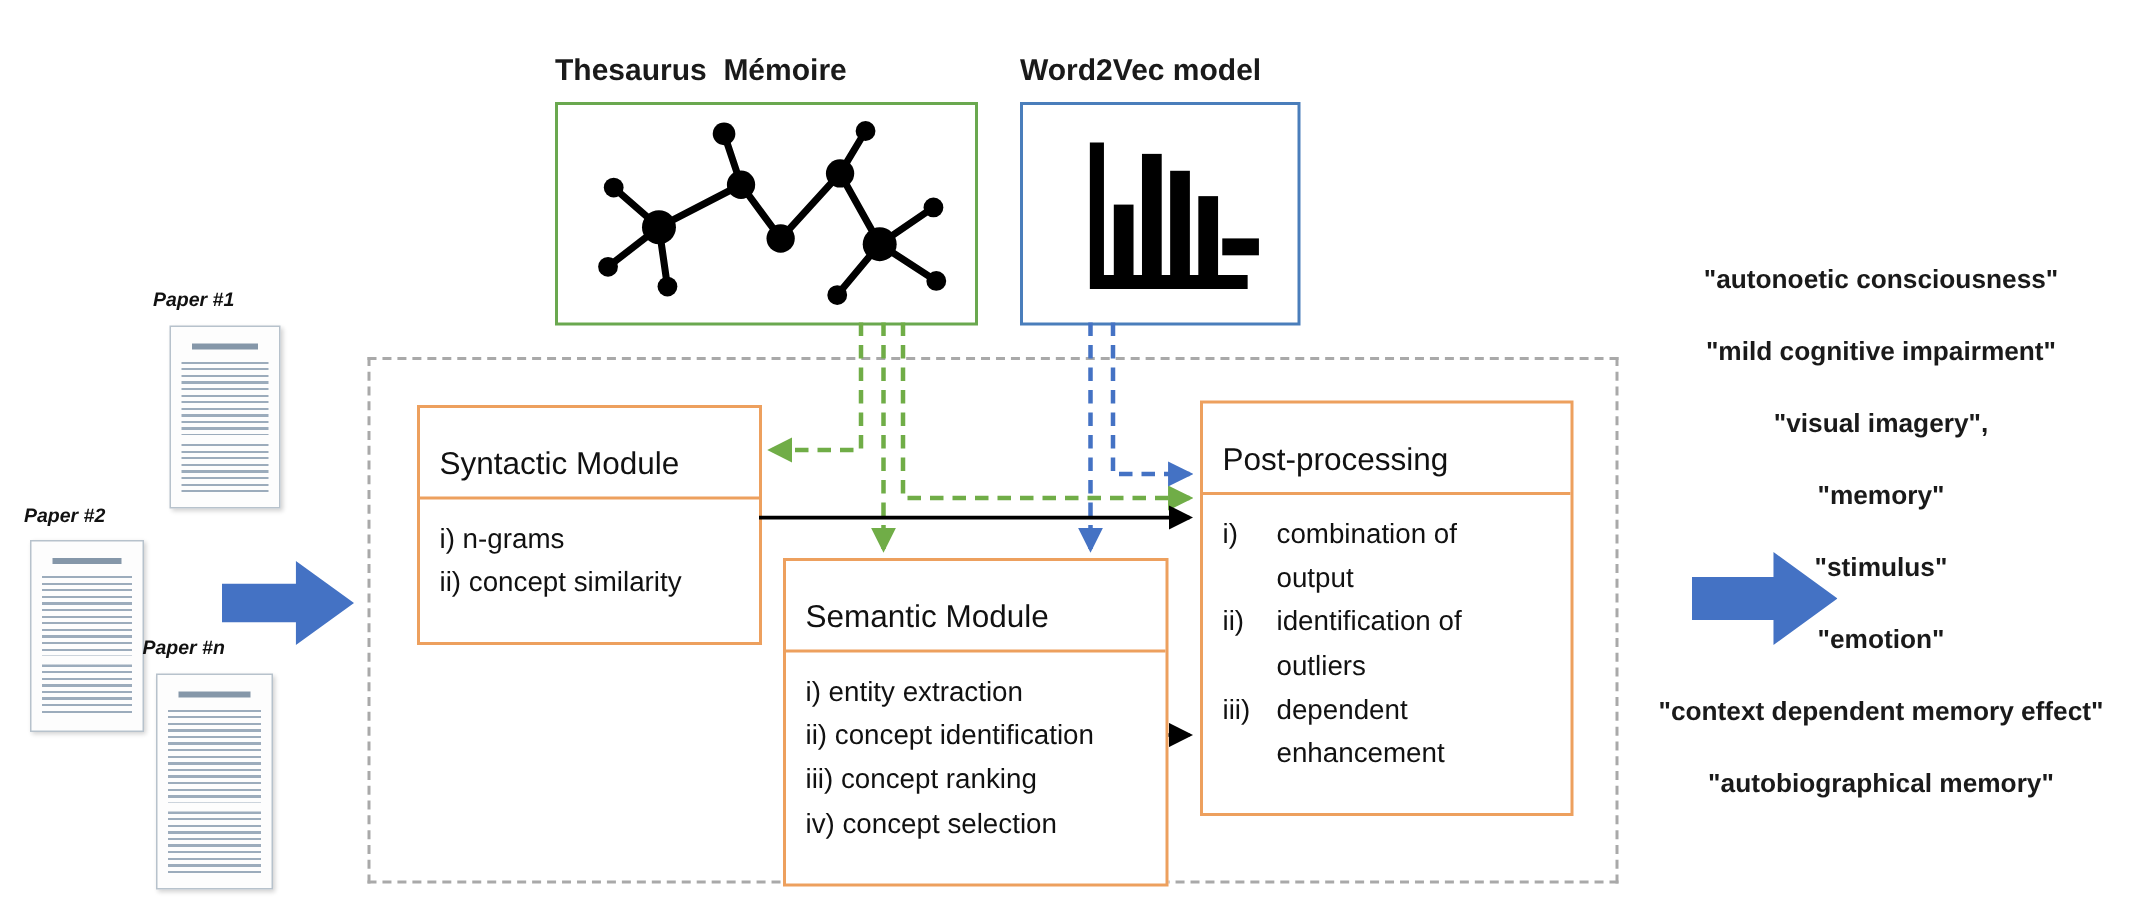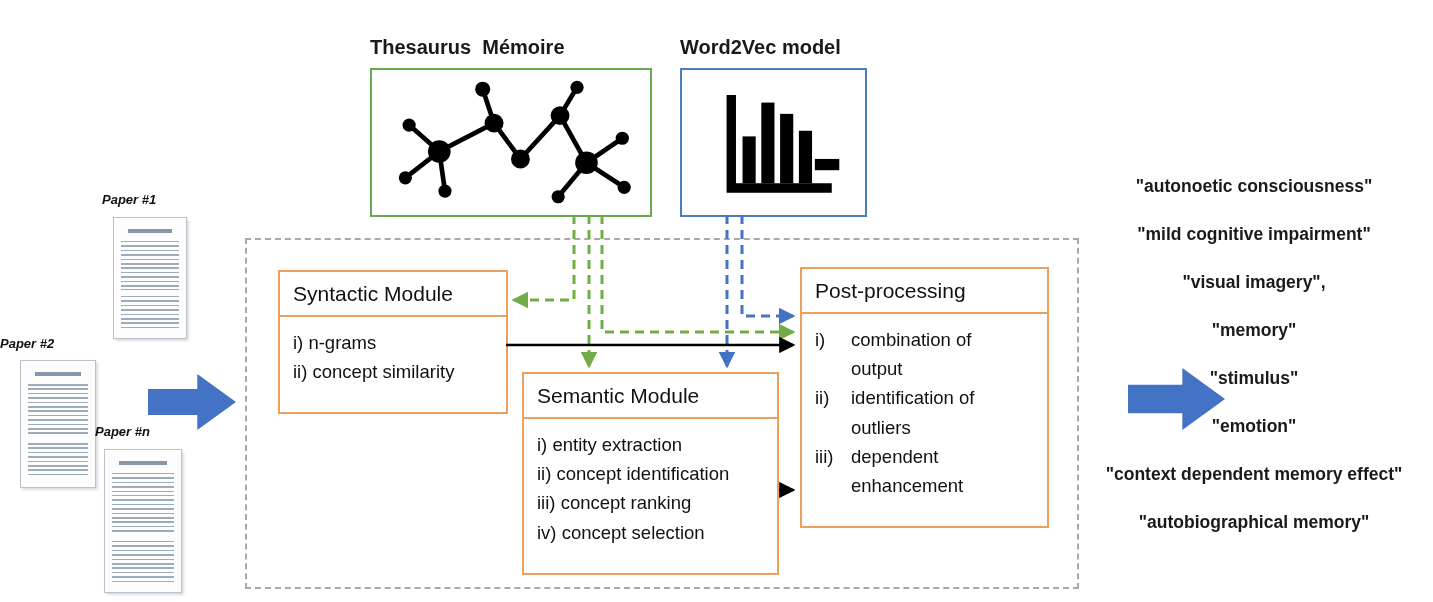--- a/index.html
+++ b/index.html
@@ -10,21 +10,21 @@
   .src-label { position:absolute; font-size:20px; font-weight:bold; text-align:left; white-space:pre; color:#1a1a1a; }
   .src-box { position:absolute; background:#fff; display:flex; align-items:center; justify-content:center; }
   .thesaurus-box { border:2px solid #6aa84f; }
   .word2vec-box { border:2px solid #4a7ebb; }
 
   
   .pipeline { position:absolute; left:245px; top:238px; width:830px; height:347px; border:2px dashed #a9a9a9; background:transparent; }
 
   
   .module { position:absolute; border:2px solid #eda05e; background:#fff; }
-  .module-title { font-size:21px; padding:10px 13px 9px; border-bottom:2px solid #eda05e; color:#111; }
+  .module-title { font-size:21px; padding:26px 13px 9px; border-bottom:2px solid #eda05e; color:#111; }
   .module-body { padding:11px 13px 26px; font-size:18.5px; line-height:1.58; color:#111; }
   .module-body .line { white-space:nowrap; }
   .pp-item { display:grid; grid-template-columns:36px 1fr; }
   .pp-text { max-width:152px; }
 
   
   .paper-label { position:absolute; font-size:13px; font-weight:bold; font-style:italic; color:#111; }
   .doc { position:absolute; background:#fdfdfd; border:1px solid #b7c2cc; box-shadow:1.5px 1.5px 3px rgba(0,0,0,.18); padding:9px 7px; display:flex; flex-direction:column; gap:6px; box-sizing:border-box; }
   .doc .t { height:4px; background:#8597a9; width:76%; margin:2px auto 2px; }
   .doc .p { background:repeating-linear-gradient(to bottom,#9cacbc 0px,#9cacbc 1.5px,transparent 1.5px,transparent 4.4px); }
@@ -47,21 +47,21 @@
 
 <div class="canvas">
 
   <div class="paper-label" style="left:102px; top:192px;">Paper #1</div>
   <div class="doc" style="left:113px; top:217px; width:74px; height:122px;">
     <div class="t"></div>
     <div class="p p1"></div>
     <div class="p p2"></div>
   </div>
 
-  <div class="paper-label" style="left:0; top:336px;">Paper #2</div>
+  <div class="paper-label" style="left:16px; top:336px;">Paper #2</div>
   <div class="doc" style="left:20px; top:360px; width:76px; height:128px;">
     <div class="t"></div>
     <div class="p p1"></div>
     <div class="p p2"></div>
   </div>
 
   <div class="paper-label" style="left:95px; top:424px;text-align:center;">Paper #n</div>
   <div class="doc" style="left:104px; top:449px; width:78px; height:144px;">
     <div class="t"></div>
     <div class="p p1"></div>

